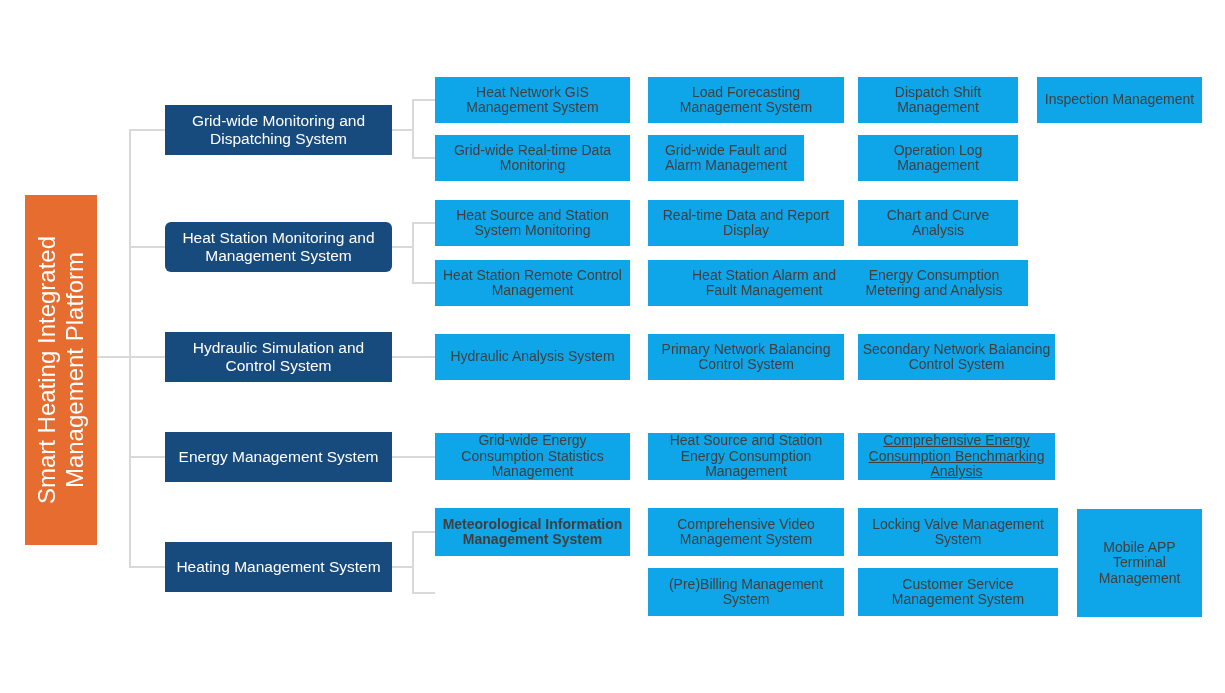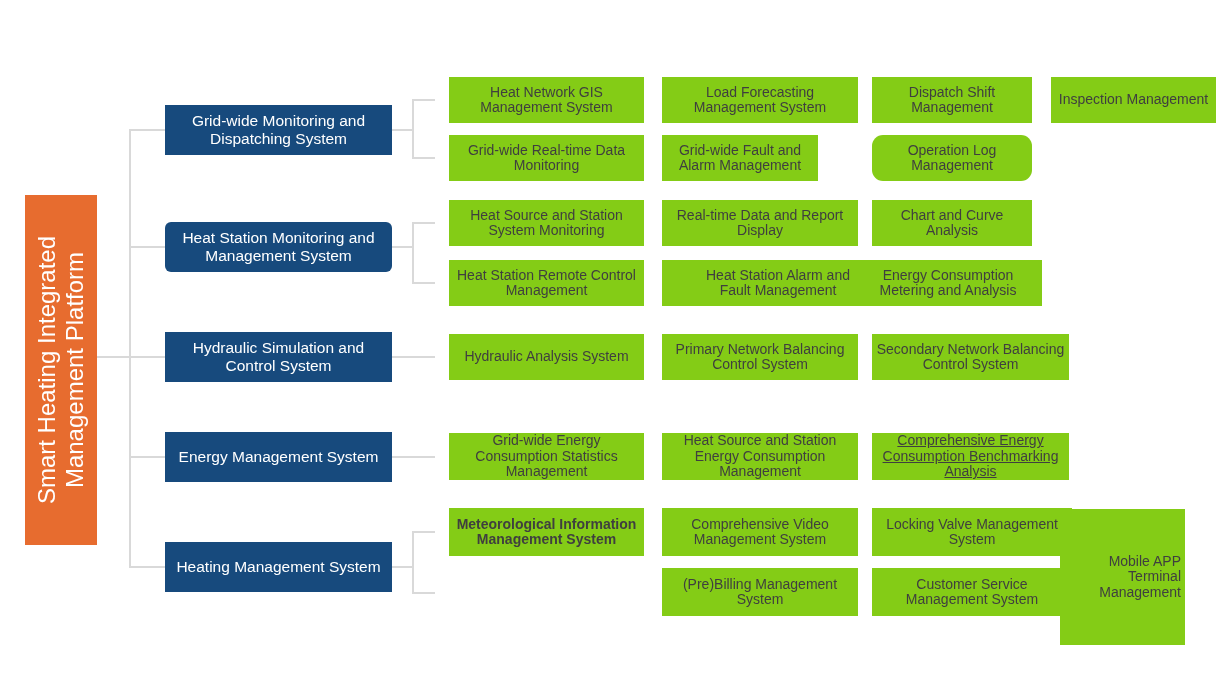--- a/index.html
+++ b/index.html
@@ -12,23 +12,23 @@
     transform:translate(-50%,-50%) rotate(-90deg);
     display:flex;align-items:center;justify-content:center;text-align:center;
     color:#ffffff;font-size:24px;line-height:1.18;}
 
   
   .section-box{position:absolute;left:165px;width:227px;height:50px;background:#174A7D;
     display:flex;align-items:center;justify-content:center;text-align:center;
     color:#ffffff;font-size:15.5px;line-height:1.15;padding:0 6px;box-sizing:border-box;}
 
   
-  .module-box{position:absolute;background:#84cc16;
+  .module-box{position:absolute;background:#0ea5e9;
     display:flex;align-items:center;justify-content:center;text-align:center;
-    color:#3F3F3F;font-size:14px;line-height:1.1;padding:0 4px;box-sizing:border-box;margin-left:14px;}
+    color:#3F3F3F;font-size:14px;line-height:1.1;padding:0 4px;box-sizing:border-box;}
 
   
   .hline{position:absolute;height:2px;background:#D9D9D9;}
   .vline{position:absolute;width:2px;background:#D9D9D9;}
 </style>
 </head>
 <body>
 
 <div class="canvas">
 
@@ -67,21 +67,21 @@
   <div class="section-box" style="top:332px;">Hydraulic Simulation and Control System</div>
   <div class="section-box" style="top:432px;">Energy Management System</div>
   <div class="section-box" style="top:542px;">Heating Management System</div>
 
   <div class="module-box" style="left:435px;top:77px;width:195px;height:46px;">Heat Network GIS Management System</div>
   <div class="module-box" style="left:648px;top:77px;width:196px;height:46px;">Load Forecasting Management System</div>
   <div class="module-box" style="left:858px;top:77px;width:160px;height:46px;">Dispatch Shift Management</div>
   <div class="module-box" style="left:1037px;top:77px;width:165px;height:46px;">Inspection Management</div>
   <div class="module-box" style="left:435px;top:135px;width:195px;height:46px;">Grid-wide Real-time Data Monitoring</div>
   <div class="module-box" style="left:648px;top:135px;width:156px;height:46px;">Grid-wide Fault and Alarm Management</div>
-  <div class="module-box" style="left:858px;top:135px;width:160px;height:46px;border-radius:11px;">Operation Log Management</div>
+  <div class="module-box" style="left:858px;top:135px;width:160px;height:46px;">Operation Log Management</div>
 
   <div class="module-box" style="left:435px;top:200px;width:195px;height:46px;">Heat Source and Station System Monitoring</div>
   <div class="module-box" style="left:648px;top:200px;width:196px;height:46px;">Real-time Data and Report Display</div>
   <div class="module-box" style="left:858px;top:200px;width:160px;height:46px;">Chart and Curve Analysis</div>
   <div class="module-box" style="left:435px;top:260px;width:195px;height:46px;">Heat Station Remote Control Management</div>
   <div class="module-box" style="left:648px;top:260px;width:196px;height:46px;padding-left:40px;">Heat Station Alarm and Fault Management</div>
   <div class="module-box" style="left:840px;top:260px;width:188px;height:46px;">Energy Consumption Metering and Analysis</div>
 
   <div class="module-box" style="left:435px;top:334px;width:195px;height:46px;">Hydraulic Analysis System</div>
   <div class="module-box" style="left:648px;top:334px;width:196px;height:46px;">Primary Network Balancing Control System</div>
@@ -89,15 +89,15 @@
 
   <div class="module-box" style="left:435px;top:433px;width:195px;height:47px;">Grid-wide Energy Consumption Statistics Management</div>
   <div class="module-box" style="left:648px;top:433px;width:196px;height:47px;">Heat Source and Station Energy Consumption Management</div>
   <div class="module-box" style="left:858px;top:433px;width:197px;height:47px;text-decoration:underline;">Comprehensive Energy Consumption Benchmarking Analysis</div>
 
   <div class="module-box" style="left:435px;top:508px;width:195px;height:48px;font-weight:bold;">Meteorological Information Management System</div>
   <div class="module-box" style="left:648px;top:508px;width:196px;height:48px;">Comprehensive Video Management System</div>
   <div class="module-box" style="left:858px;top:508px;width:200px;height:48px;">Locking Valve Management System</div>
   <div class="module-box" style="left:648px;top:568px;width:196px;height:48px;">(Pre)Billing Management System</div>
   <div class="module-box" style="left:858px;top:568px;width:200px;height:48px;">Customer Service Management System</div>
-  <div class="module-box" style="left:1046px;top:509px;width:125px;height:136px;text-align:right;">Mobile APP Terminal Management</div>
+  <div class="module-box" style="left:1077px;top:509px;width:125px;height:108px;">Mobile APP Terminal Management</div>
 
 </div>
 
 </body></html>

